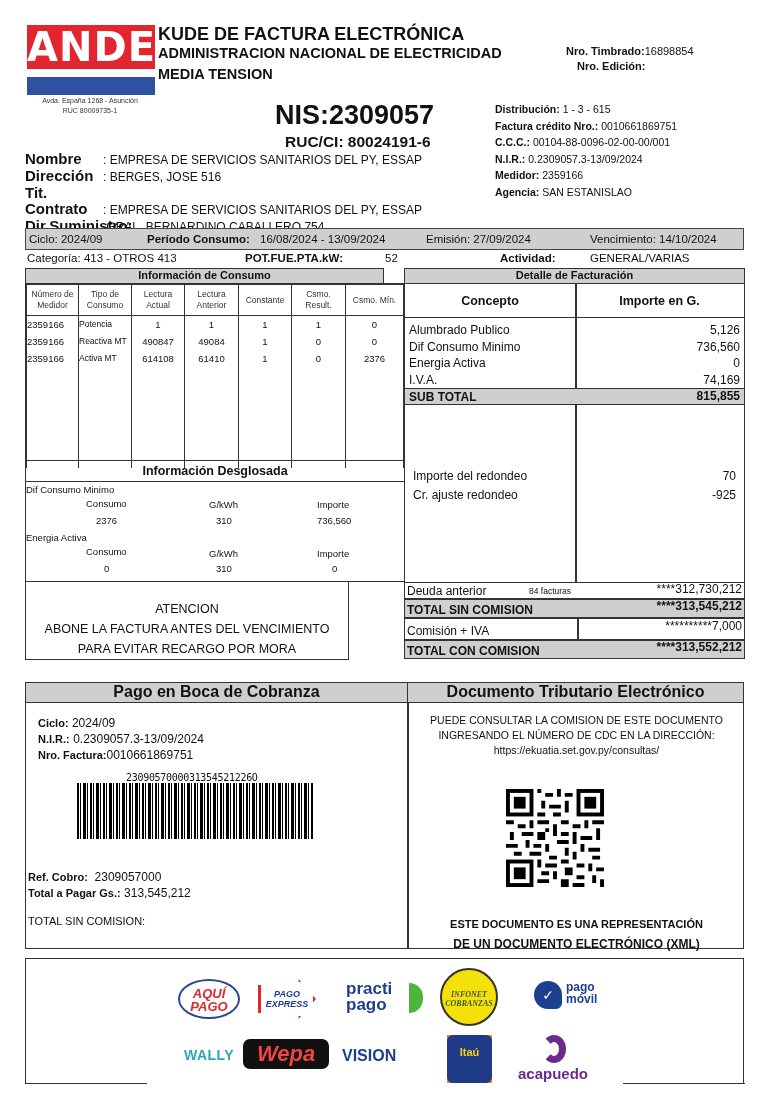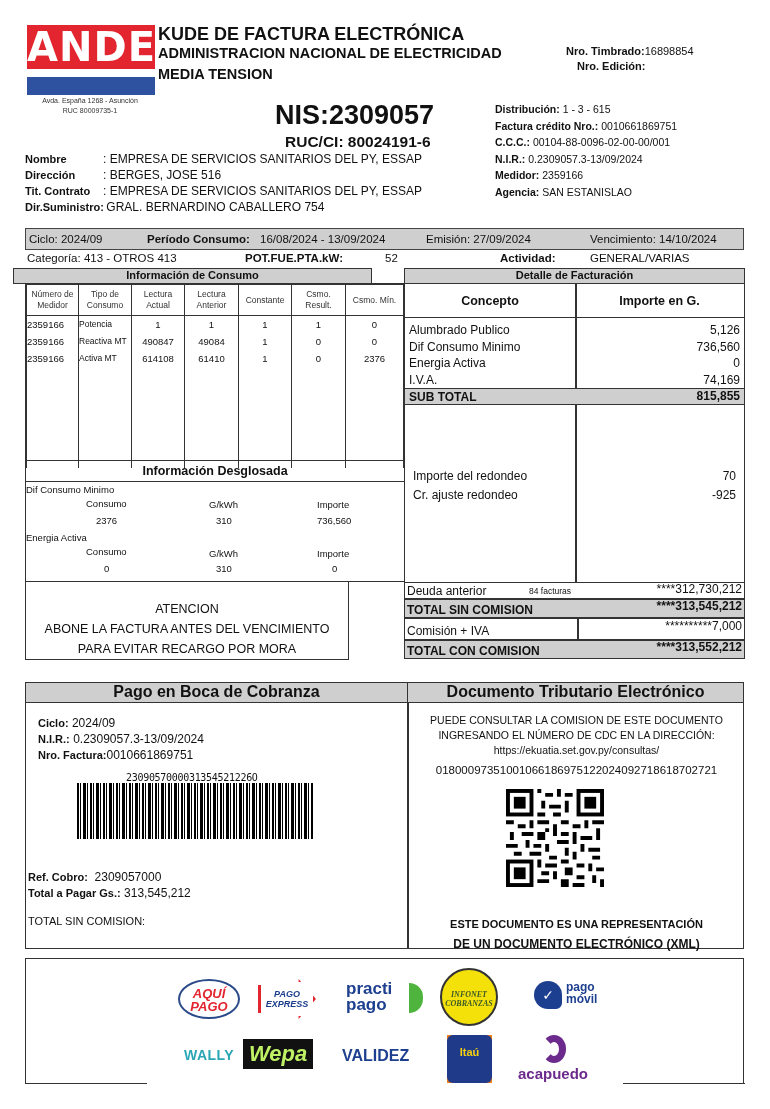--- a/index.html
+++ b/index.html
@@ -12,21 +12,21 @@
 .logo .blue{height:18px;background:#2f52a0;}
 .addr{left:20px;top:96px;width:140px;font-size:7px;text-align:center;color:#333;line-height:10px;}
 .title1{left:158px;top:24px;font-size:18px;font-weight:bold;}
 .title2{left:158px;top:45px;font-size:14.5px;font-weight:bold;}
 .title3{left:158px;top:66px;font-size:14.5px;font-weight:bold;}
 .timb{left:566px;top:44px;font-size:11px;line-height:15px;}
 .nis{left:275px;top:100px;font-size:27px;font-weight:bold;}
 .ruc{left:285px;top:133px;font-size:15.5px;font-weight:bold;}
 .rinfo{left:495px;top:101px;font-size:10.5px;line-height:16.5px;}
 .cli{left:25px;top:151px;font-size:12px;line-height:16px;}
-.cli .k{display:inline-block;width:78px;font-weight:bold;font-size:11px;}
+.cli .k{display:inline-block;width:78px;font-weight:bold;font-size:15px;}
 .band{left:25px;top:228px;width:719px;height:22px;background:#cfcfcf;border:1.5px solid #444;font-size:11.5px;}
 .band span{position:absolute;top:4px;}
 .row2{left:27px;top:252px;width:717px;height:14px;font-size:11.5px;}
 .row2 span{position:absolute;top:0;}
 .gh{background:#cfcfcf;border:1.5px solid #333;font-weight:bold;font-size:11px;text-align:center;}
 .box{border:1.5px solid #333;}
 table.cons{border-collapse:collapse;font-size:9.5px;width:100%;}
 table.cons th{font-weight:normal;font-size:8.5px;color:#333;border:1px solid #333;height:31px;line-height:11px;}
 table.cons td{border-left:1px solid #333;border-right:1px solid #333;height:17px;text-align:center;}
 table.cons tr.fill td{height:101px;}
@@ -82,21 +82,21 @@
   <span style="left:564px">Vencimiento: 14/10/2024</span>
 </div>
 <div class="abs row2">
   <span style="left:0">Categoría: 413 - OTROS 413</span>
   <span style="left:218px" class="b">POT.FUE.PTA.kW:</span>
   <span style="left:358px">52</span>
   <span style="left:473px" class="b">Actividad:</span>
   <span style="left:563px">GENERAL/VARIAS</span>
 </div>
 
-<div class="abs gh" style="left:13px;top:268px;width:359px;height:16px;line-height:13px;">Información de Consumo</div>
+<div class="abs gh" style="left:25px;top:268px;width:359px;height:16px;line-height:13px;">Información de Consumo</div>
 <div class="abs box" style="left:25px;top:283px;width:380px;height:178px;">
   <table class="cons">
     <tbody>
         <tr>
       <th style="width:52px">Número de Medidor</th>
       <th style="width:53px">Tipo de Consumo</th>
       <th style="width:53px">Lectura Actual</th>
       <th style="width:54px">Lectura Anterior</th>
       <th style="width:53px">Constante</th>
       <th style="width:54px">Csmo. Result.</th>
@@ -232,21 +232,20 @@
   <div class="abs" style="left:2px;top:186px;font-size:12px;line-height:16px;">
     <div><span class="b" style="font-size:11px">Ref. Cobro:</span>&nbsp;&nbsp;<span>2309057000</span></div>
     <div><span class="b" style="font-size:11px">Total a Pagar Gs.:</span>&nbsp;<span>313,545,212</span></div>
   </div>
   <div class="abs" style="left:2px;top:232px;font-size:11px">TOTAL SIN COMISION:</div>
 
   <div class="abs" style="left:382px;top:30px;width:337px;text-align:center;font-size:10.5px;line-height:15px;">
     <div>PUEDE CONSULTAR LA COMISION DE ESTE DOCUMENTO</div>
     <div>INGRESANDO EL NÚMERO DE CDC EN LA DIRECCIÓN:</div>
     <div>https://ekuatia.set.gov.py/consultas/</div>
-    <div style="font-size:11.5px;margin-top:5px">01800097351001066186975122024092718618702721</div>
   </div>
   <svg class="abs" style="left:480px;top:106px;" width="98" height="98" viewBox="0 0 25 25">
     <rect width="25" height="25" fill="#fff"></rect>
     <g fill="#000">
       <rect x="0" y="0" width="7" height="7"></rect>
         <rect x="1" y="1" width="5" height="5" fill="#fff"></rect>
         <rect x="2" y="2" width="3" height="3"></rect>
       <rect x="18" y="0" width="7" height="7"></rect>
         <rect x="19" y="1" width="5" height="5" fill="#fff"></rect>
         <rect x="20" y="2" width="3" height="3"></rect>
@@ -268,20 +267,20 @@
 
   <div class="abs logos" style="left:152px;top:20px;width:62px;height:40px;border:2px solid #2a4a8a;border-radius:50%;color:#1a3d8c;font-style:italic;font-size:13px;line-height:13px;text-align:center;padding-top:6px;"><span style="color:#e3252f">AQUÍ PAGO</span></div>
   <div class="abs logos" style="left:232px;top:20px;width:58px;height:40px;border:3px solid #e3252f;color:#1a3d8c;font-size:9px;font-style:italic;text-align:center;padding-top:7px;clip-path:polygon(0 15%,70% 15%,70% 0,100% 50%,70% 100%,70% 85%,0 85%);background:#fff;"><span>PAGO EXPRESS</span></div>
   <div class="abs logos" style="left:320px;top:22px;width:60px;color:#1d3f8f;font-size:17px;line-height:16px;"><span>practi pago</span></div>
   <div class="abs" style="left:383px;top:24px;width:14px;height:30px;border-radius:0 15px 15px 0;background:#4fb43d"></div>
   <div class="abs logos" style="left:414px;top:9px;width:58px;height:58px;border-radius:50%;background:#f5e10a;border:2px solid #333;color:#3b5a2b;font-size:8px;font-style:italic;text-align:center;padding-top:20px;font-family:Liberation Serif, serif;"><span>INFONET COBRANZAS</span></div>
   <div class="abs" style="left:508px;top:22px;width:28px;height:28px;border-radius:50% 50% 6px 50%;background:#1d3f8f;color:#fff;text-align:center;line-height:28px;font-size:14px;">✓</div>
   <div class="abs logos" style="left:540px;top:22px;width:40px;color:#1d3f8f;font-size:12px;line-height:12px;"><span>pago móvil</span></div>
 
   <div class="abs logos" style="left:158px;top:88px;color:#2aa6b4;font-size:14px;letter-spacing:0.5px;">WALLY</div>
-  <div class="abs logos" style="left:217px;top:80px;color:#bef264;background:#111;border-radius:0;padding:2px 6px;font-size:22px;font-style:italic;">Wepa</div>
-  <div class="abs logos" style="left:316px;top:88px;color:#1d3f8f;font-size:16px;">VALIDEZ</div>
+  <div class="abs logos" style="left:217px;top:80px;color:#ef4444;background:#111;border-radius:7px;padding:2px 14px;font-size:22px;font-style:italic;">Wepa</div>
+  <div class="abs logos" style="left:316px;top:88px;color:#1d3f8f;font-size:16px;">VISION</div>
   <div class="abs" style="left:421px;top:76px;width:45px;height:48px;background:#f07e1c;padding:0;">
     <div class="logos" style="background:#203a8a;border-radius:6px;height:100%;color:#f5d20c;text-align:center;font-size:11px;line-height:34px;">Itaú</div>
   </div>
   <div class="abs" style="left:516px;top:76px;width:24px;height:28px;border-radius:50%;border:7px solid #6b2a8c;border-left-color:transparent;"></div>
   <div class="abs logos" style="left:492px;top:106px;color:#6b2a8c;font-size:15px;">acapuedo</div>
 </div>
 
 </body></html>

